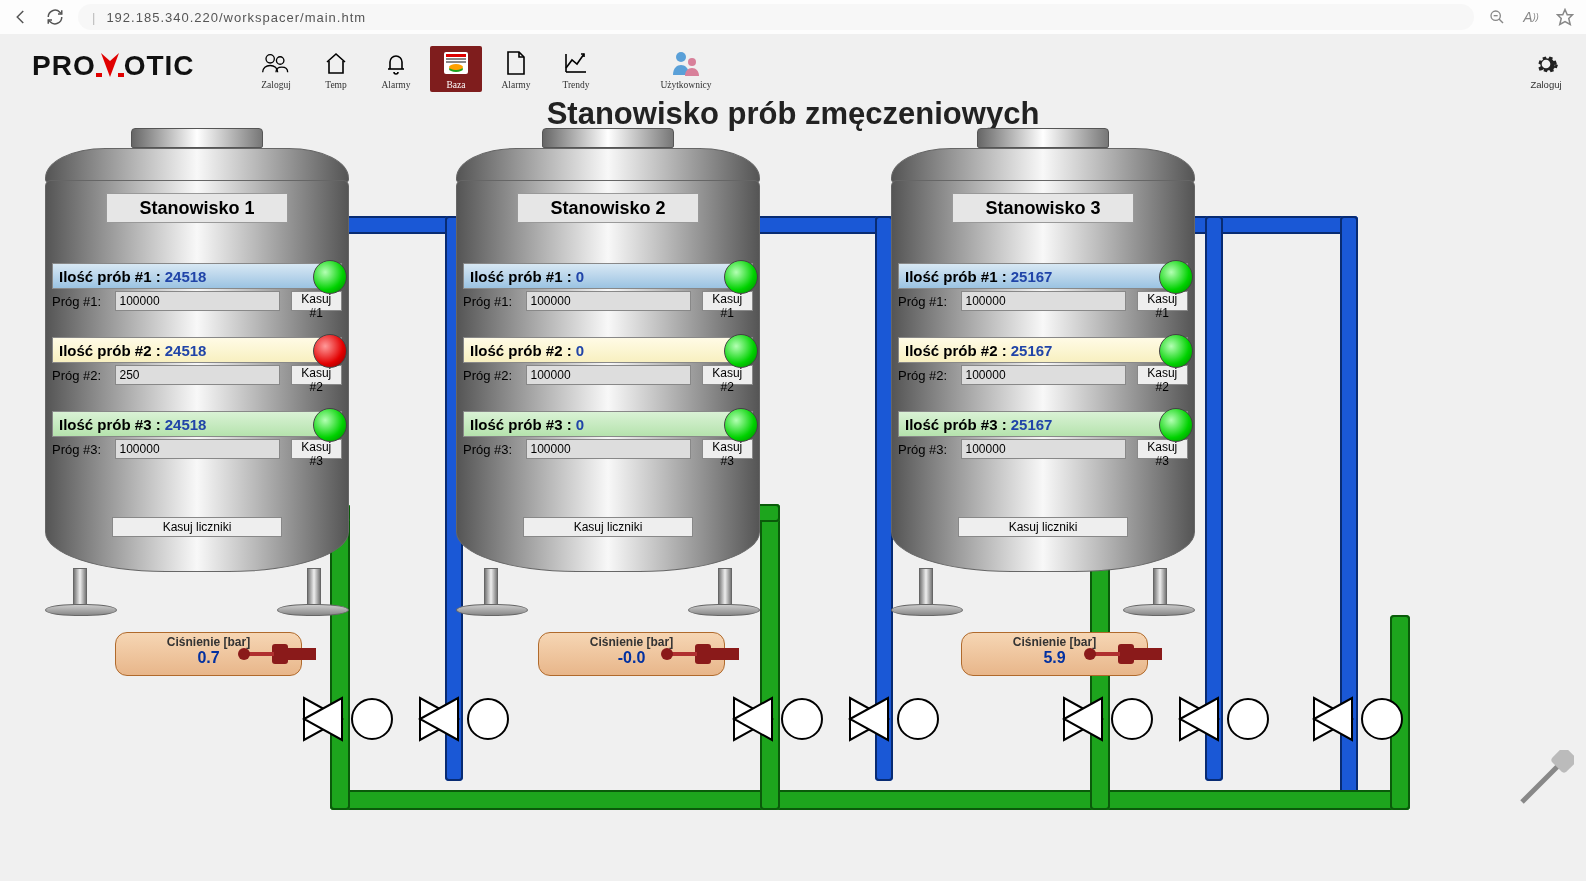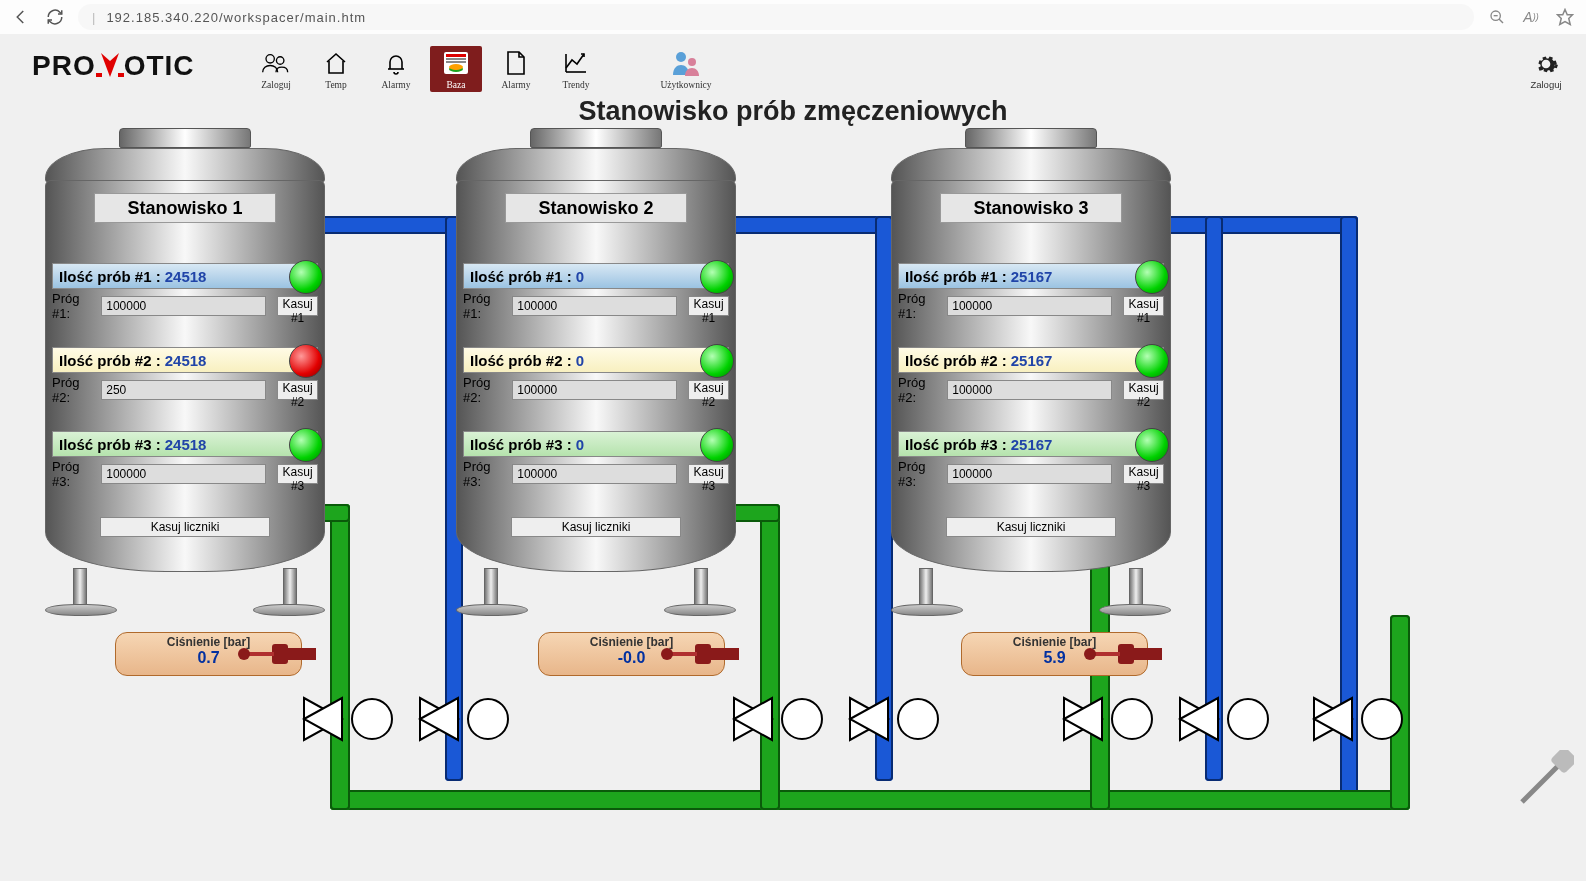--- a/index.html
+++ b/index.html
@@ -98,21 +98,21 @@
     color: #333;
     cursor: pointer;
   }
   
   .page-title {
     position: absolute;
     top: 96px;
     left: 0;
     right: 0;
     text-align: center;
-    font-size: 27px;
+    font-size: 31px;
     font-weight: bold;
     color: #222;
   }
   
   .scada {
     position: absolute;
     top: 120px;
     left: 0;
     right: 0;
     bottom: 0;
@@ -126,21 +126,21 @@
     background: #1da51d;
     box-shadow: inset 0 0 0 2px #0a5a0a;
   }
   .pipe.blue {
     background: #1a58d6;
     box-shadow: inset 0 0 0 2px #082b72;
   }
   
   .tank {
     position: absolute;
-    width: 280px;
+    width: 304px;
   }
   .tank .cap {
     width: 130px; height: 18px;
     margin: 0 auto;
     background: linear-gradient(90deg,#666,#fff,#777);
     border: 1px solid #555;
     border-radius: 4px 4px 2px 2px;
   }
   .tank .top {
     height: 34px;

